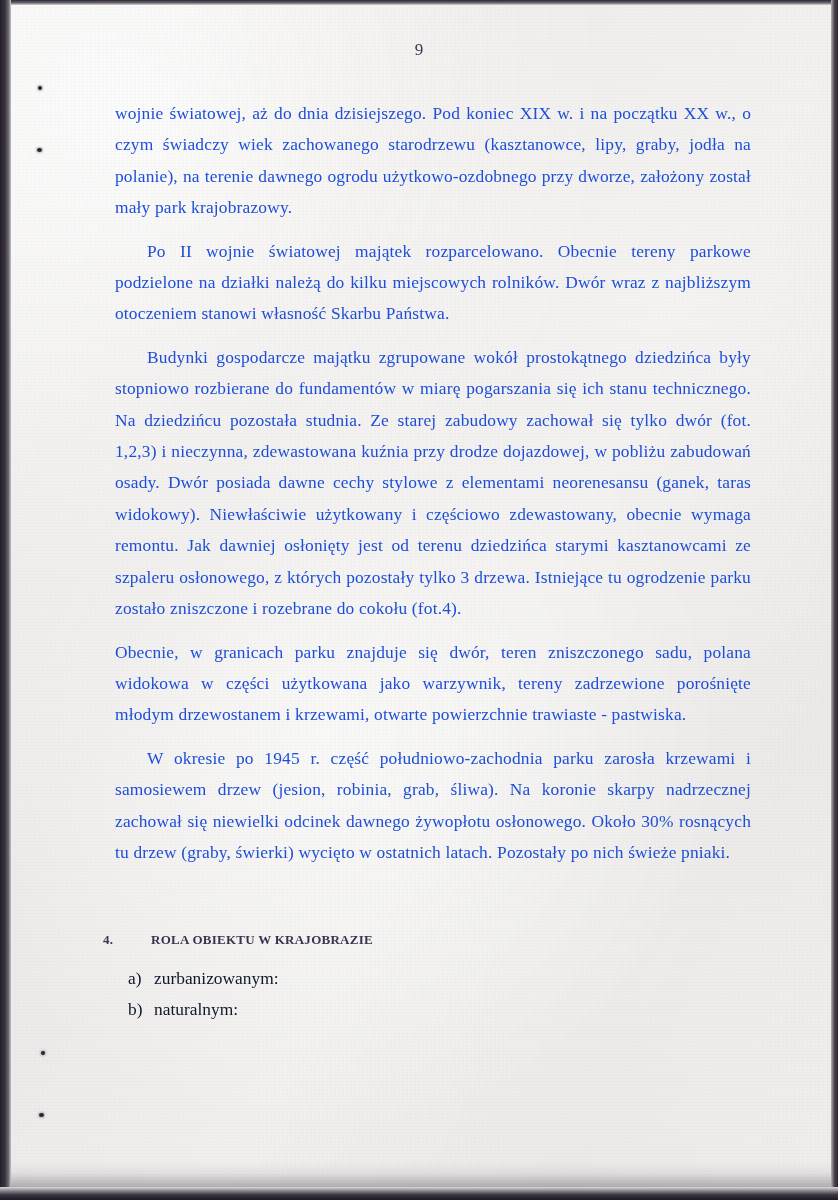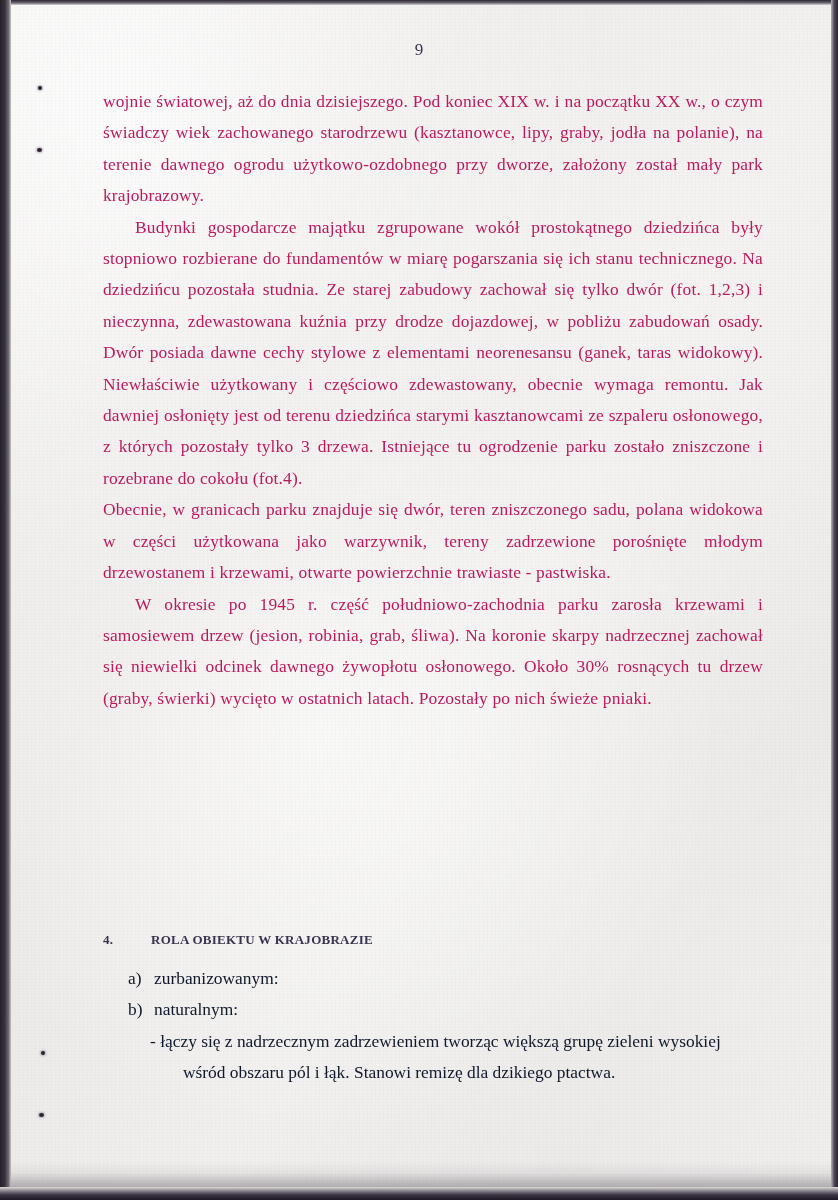--- a/index.html
+++ b/index.html
@@ -90,26 +90,26 @@
   }
 
   .body-col {
     position: absolute;
     left: 103px;
     top: 86px;
     width: 660px;
   }
 
   p.para {
-    margin: 0;
+    margin: 12px;
     text-align: justify;
     text-justify: inter-word;
     font-size: 17.4px;
     line-height: 31.4px;
-    color: #be185d;
+    color: #1d4ed8;
     letter-spacing: 0.01em;
   }
   p.indent { text-indent: 32px; }
   p.tight  { text-indent: 0; }
 
   
   .section-head {
     position: absolute;
     left: 103px;
     top: 925px;
@@ -169,44 +169,41 @@
 
   <div class="paper"></div>
   <div class="grain"></div>
 
   <div class="content">
 
     <div class="folio">9</div>
 
     <div class="body-col">
       <p class="para tight">wojnie światowej, aż do dnia dzisiejszego. Pod koniec XIX w. i na początku XX w., o czym świadczy wiek zachowanego starodrzewu (kasztanowce, lipy, graby, jodła na polanie), na terenie dawnego ogrodu użytkowo-ozdobnego przy dworze, założony został mały park krajobrazowy.</p>
+      <p class="para indent">Po II wojnie światowej majątek rozparcelowano. Obecnie tereny parkowe podzielone na działki należą do kilku miejscowych rolników. Dwór wraz z najbliższym otoczeniem stanowi własność Skarbu Państwa.</p>
       <p class="para indent">Budynki gospodarcze majątku zgrupowane wokół prostokątnego dziedzińca były stopniowo rozbierane do fundamentów w miarę pogarszania się ich stanu technicznego. Na dziedzińcu pozostała studnia. Ze starej zabudowy zachował się tylko dwór (fot. 1,2,3) i  nieczynna, zdewastowana kuźnia przy drodze dojazdowej, w pobliżu zabudowań osady. Dwór posiada dawne cechy stylowe z elementami neorenesansu (ganek, taras widokowy). Niewłaściwie użytkowany i częściowo zdewastowany, obecnie wymaga remontu. Jak dawniej osłonięty jest od terenu dziedzińca starymi kasztanowcami ze szpaleru osłonowego, z których pozostały tylko 3 drzewa. Istniejące tu ogrodzenie parku zostało zniszczone i rozebrane do cokołu (fot.4).</p>
       <p class="para tight">Obecnie, w granicach parku znajduje się dwór, teren zniszczonego sadu, polana widokowa w części użytkowana jako warzywnik, tereny zadrzewione porośnięte młodym drzewostanem i krzewami, otwarte powierzchnie trawiaste - pastwiska.</p>
       <p class="para indent">W okresie po 1945 r. część południowo-zachodnia parku zarosła krzewami i samosiewem drzew (jesion, robinia, grab, śliwa). Na koronie skarpy nadrzecznej zachował się niewielki odcinek dawnego żywopłotu osłonowego. Około 30% rosnących tu drzew (graby, świerki) wycięto w ostatnich latach. Pozostały po nich świeże pniaki.</p>
     </div>
 
     <div class="section-head">
       <span class="num">4.</span><span>ROLA OBIEKTU W KRAJOBRAZIE</span>
     </div>
 
     <div class="lists">
 
       <div class="li-a">
         <span class="marker">a)</span><span>zurbanizowanym:</span>
       </div>
 
 
       <div class="li-a">
         <span class="marker">b)</span><span>naturalnym:</span>
       </div>
 
-      <div class="li-dash-wrap">
-        <span>- łączy się z nadrzecznym zadrzewieniem tworząc większą grupę zieleni wysokiej</span>
-        <span class="cont">wśród obszaru pól i łąk. Stanowi remizę dla dzikiego ptactwa.</span>
-      </div>
 
     </div>
 
   </div>
 
   <div class="speck" style="left:38px; top:86px;  width:4px; height:4px;"></div>
   <div class="speck" style="left:37px; top:148px; width:5px; height:4px;"></div>
   <div class="speck" style="left:41px; top:1051px;width:4px; height:4px;"></div>
   <div class="speck" style="left:39px; top:1113px;width:5px; height:4px;"></div>
 

